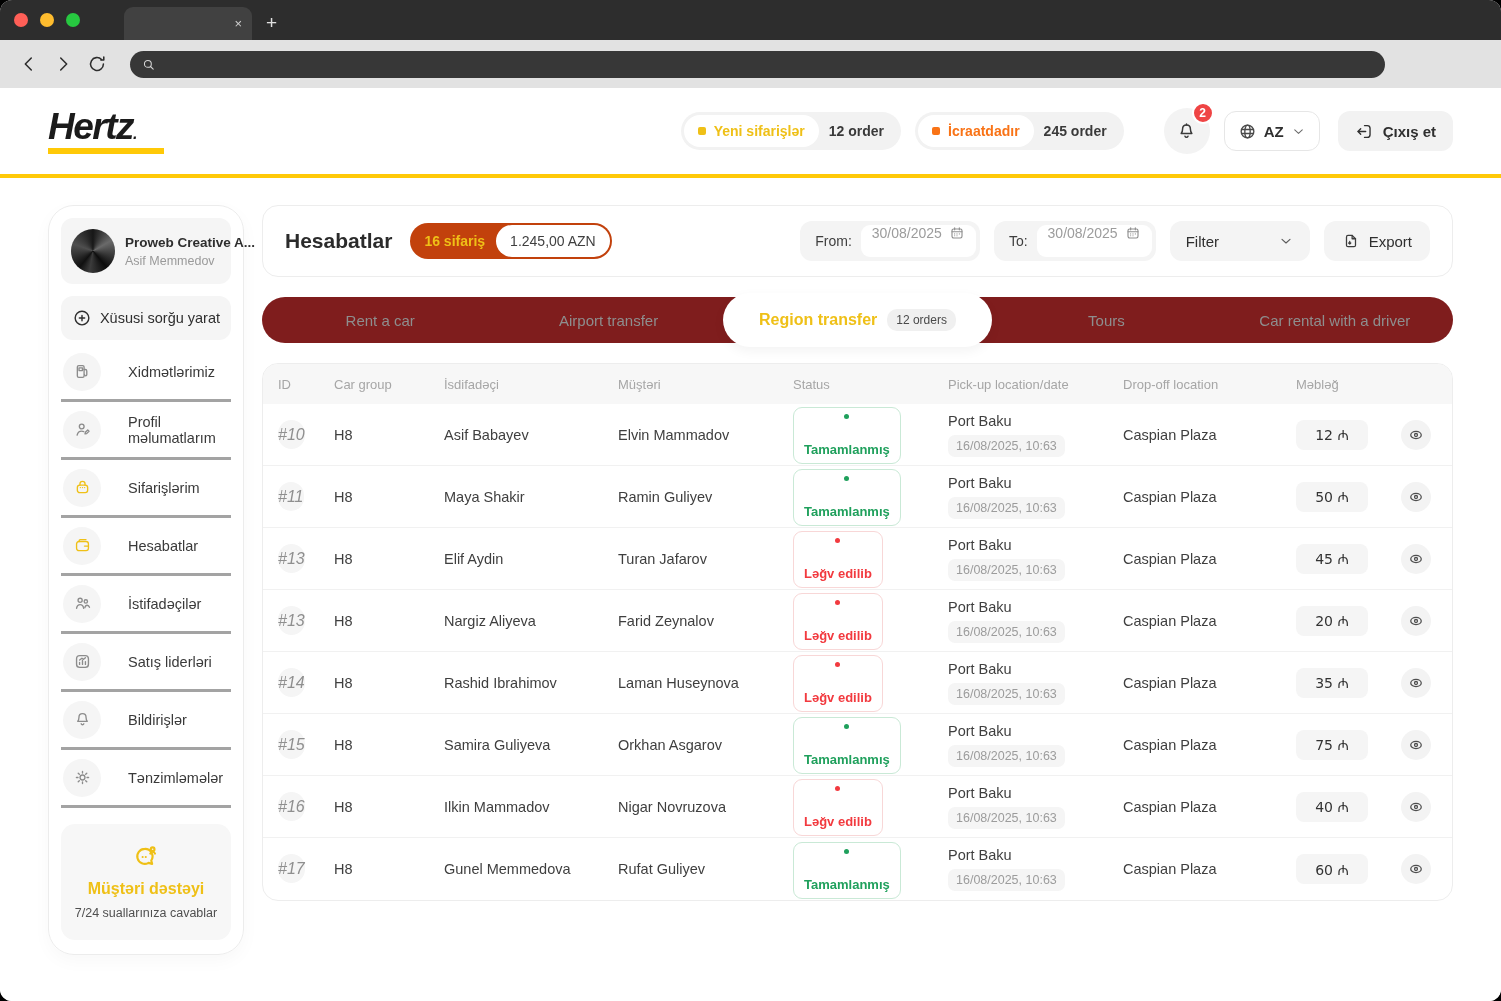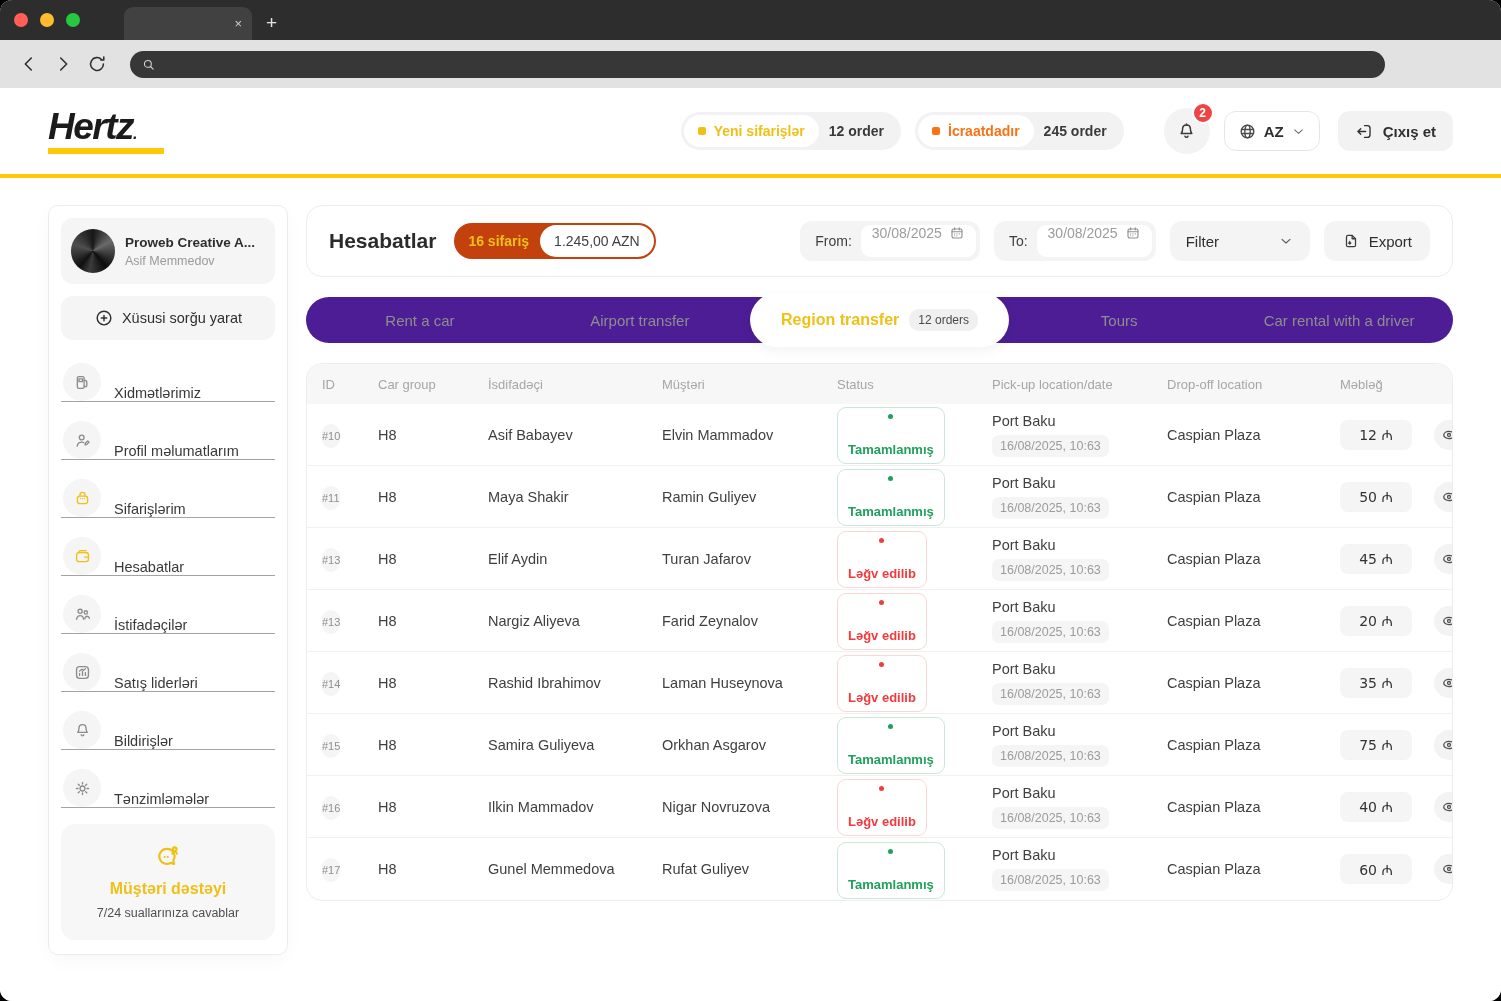--- a/index.html
+++ b/index.html
@@ -36,29 +36,29 @@
   .lang-pill { height:40px; border:1px solid #e6e6e6; border-radius:12px; background:#fff; display:flex; align-items:center; gap:7px; padding:0 13px; font-size:15px; font-weight:600; color:#2f2f2f; margin-right:18px; }
   .lang-pill .ic { width:19px; height:19px; color:#4a4a4a; }
   .lang-pill .chev { width:15px; height:15px; color:#6a6a6a; }
   .logout-pill { height:40px; border-radius:12px; background:#f2f2f2; display:flex; align-items:center; gap:9px; padding:0 17px; font-size:15px; font-weight:600; color:#2f2f2f; }
   .logout-pill .ic { width:19px; height:19px; }
 
   
   .content { flex:1; display:flex; gap:18px; padding:27px 48px 34px; background:#fff; align-items:flex-start; }
 
   
-  .sidebar { width:240px; flex:none; border:1px solid #ececec; border-radius:10px; padding:12px 12px 14px; box-shadow:0 6px 18px rgba(0,0,0,.03); }
+  .sidebar { width:196px; flex:none; border:1px solid #ececec; border-radius:26px; padding:12px 12px 14px; box-shadow:0 6px 18px rgba(0,0,0,.03); }
   .user-card { background:#f5f5f5; border-radius:12px; padding:11px 10px; display:flex; align-items:center; gap:10px; }
   .avatar { width:44px; height:44px; border-radius:50%; flex:none; background:conic-gradient(from 220deg,#101010,#4f4f4f 70deg,#171717 140deg,#6a6a6a 200deg,#0c0c0c 280deg,#3c3c3c 330deg,#101010); }
   .user-name { font-size:13.5px; font-weight:700; color:#2e2e2e; white-space:nowrap; }
   .user-sub { font-size:12.5px; color:#9a9a9a; margin-top:4px; }
   .create-btn { margin-top:12px; height:44px; background:#f5f5f5; border-radius:12px; display:flex; align-items:center; justify-content:center; gap:8px; font-size:14.5px; color:#2f2f2f; }
   .create-btn .ic { width:20px; height:20px; color:#2f2f2f; }
   .menu { margin-top:4px; }
-  .menu-item { height:58px; display:flex; align-items:flex-end; gap:13px; border-bottom:1px solid #a3a3a3; padding:0 2px; cursor:default; }
+  .menu-item { height:58px; display:flex; align-items:center; gap:27px; border-bottom:3px solid #a3a3a3; padding:0 2px; cursor:default; }
   .icon-circle { width:38px; height:38px; border-radius:50%; background:#f5f5f5; display:flex; align-items:center; justify-content:center; color:#8c8c8c; flex:none; }
   .icon-circle .ic { width:19px; height:19px; }
   .menu-item.accent .icon-circle { color:#EFC017; }
   .menu-label { font-size:14.5px; color:#3a3a3a; }
   .support-card { margin-top:16px; background:#f7f7f7; border-radius:14px; padding:18px 10px 20px; text-align:center; }
   .support-card .ic { width:30px; height:30px; color:#EFC017; }
   .support-title { margin-top:8px; font-size:16px; font-weight:600; color:#EFC017; }
   .support-sub { margin-top:8px; font-size:12.5px; color:#4f4f4f; }
 
   
@@ -71,32 +71,32 @@
   .mh-spacer { flex:1; }
   .date-pill { background:#f4f4f4; border-radius:12px; height:40px; display:flex; align-items:center; gap:9px; padding:4px 4px 4px 15px; }
   .date-label { font-size:14px; color:#3e3e3e; }
   .date-box { background:#fff; border-radius:9px; height:32px; display:flex; align-items:flex-start; gap:7px; padding:0 11px; font-size:14px; color:#9c9c9c; }
   .date-box .ic { width:16px; height:16px; color:#8f8f8f; }
   .filter-pill { background:#f4f4f4; border-radius:12px; height:40px; width:140px; display:flex; align-items:center; justify-content:space-between; padding:0 16px; font-size:15px; color:#2f2f2f; }
   .filter-pill .ic { width:16px; height:16px; color:#5a5a5a; }
   .export-pill { background:#f4f4f4; border-radius:12px; height:40px; display:flex; align-items:center; gap:9px; padding:0 18px; font-size:15px; color:#2f2f2f; }
   .export-pill .ic { width:18px; height:18px; color:#3c3c3c; }
 
-  .tabs { background:#4c1d95; border-radius:24px; height:46px; display:flex; align-items:center; padding:0 4px; }
+  .tabs { background:#7f1d1d; border-radius:24px; height:46px; display:flex; align-items:center; padding:0 4px; }
   .tabv { flex:1; text-align:center; color:#8e8e8e; font-size:15px; }
   .tab-active { flex:1.18; background:#fff; border-radius:27px; height:54px; display:flex; align-items:center; justify-content:center; gap:10px; box-shadow:0 4px 12px rgba(0,0,0,.05); color:#EFC017; font-weight:600; }
   .tab-badge { background:#f0f0f0; border-radius:10px; padding:4px 9px; font-size:12px; font-weight:400; color:#4a4a4a; }
 
   .table-card { border:1px solid #ededed; border-radius:16px; overflow:hidden; }
   .tgrid { display:grid; grid-template-columns:56px 110px 174px 175px 155px 175px 173px 94px 1fr; align-items:center; padding:0 15px; }
   .thead { background:#f7f7f7; height:40px; color:#a6a6a6; font-size:13px; }
   .trow { height:62px; border-bottom:1px solid #f1f1f1; }
   .trow:last-child { border-bottom:none; }
   .cell { font-size:14.5px; color:#3f3f3f; }
-  .id-pill { background:#f5f5f5; border-radius:14px; width:42px; padding:6px 0; text-align:center; font-size:11px; color:#8f8f8f; }
+  .id-pill { background:#f5f5f5; border-radius:14px; width:42px; padding:6px 0; text-align:center; font-size:16px; color:#8f8f8f;font-style:italic; }
   .status-pill { display:inline-flex; align-items:center; gap:23px; border:1px solid #ddd; border-radius:9px; padding:6px 10px; font-size:13px; font-weight:600; background:#fff;flex-direction:column; }
   .status-pill .dot { width:5px; height:5px; border-radius:50%; background:currentColor; }
   .st-success { color:#1FA05C; border-color:#c9e9d6; }
   .st-danger { color:#F23A3F; border-color:#f8d7d7; }
   .pick-loc { font-size:14.5px; color:#3f3f3f; margin-bottom:6px; }
   .pick-date { display:inline-block; background:#f5f5f5; border-radius:7px; padding:4px 8px; font-size:12.5px; color:#9c9c9c; }
   .amount-pill { background:#f5f5f5; border-radius:8px; width:72px; height:30px; display:flex; align-items:center; justify-content:center; font-size:14px; color:#333; font-family:"DejaVu Sans", sans-serif; }
   .eye-btn { width:30px; height:30px; border-radius:50%; background:#f3f3f3; display:flex; align-items:center; justify-content:center; color:#4f4f4f; justify-self:end; margin-right:6px; }
   .eye-btn .ic { width:18px; height:18px; }
   .load-more-row { display:flex; justify-content:center; padding:15px 0 16px; }

